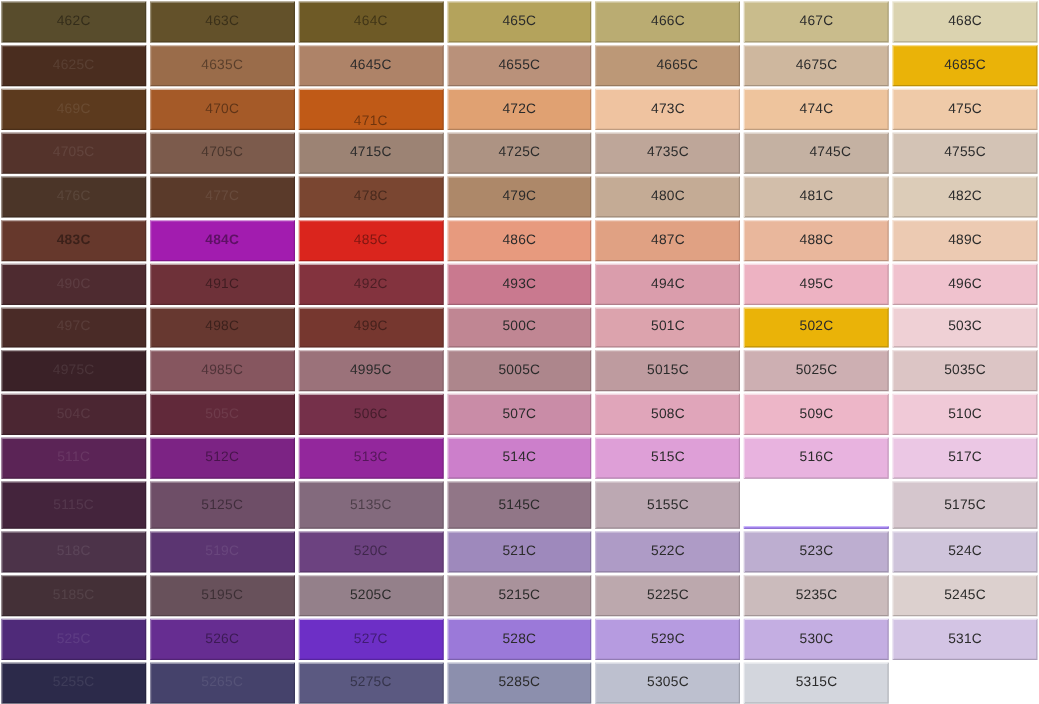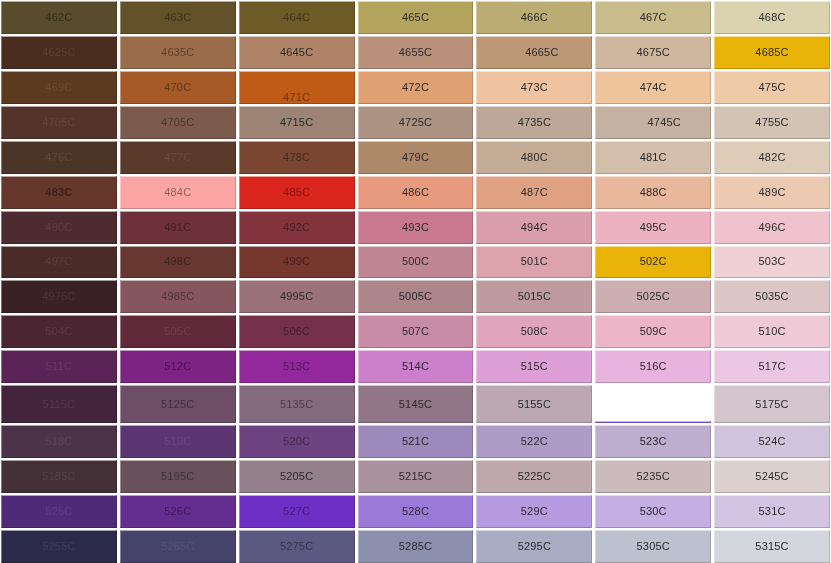--- a/index.html
+++ b/index.html
@@ -165,21 +165,21 @@
     </div>
     <div class="swatch light" style="background: rgb(210, 190, 170);">
       <span class="swatch-label">481C</span>
     </div>
     <div class="swatch light" style="background: rgb(220, 204, 184);">
       <span class="swatch-label">482C</span>
     </div>
     <div class="swatch dark" style="background: rgb(102, 56, 44); font-weight: bold;">
       <span class="swatch-label">483C</span>
     </div>
-    <div class="swatch dark" style="background: #fca5a5;">
+    <div class="swatch dark" style="background: #a21caf; font-weight: bold;">
       <span class="swatch-label">484C</span>
     </div>
     <div class="swatch dark" style="background: rgb(218, 37, 29);">
       <span class="swatch-label">485C</span>
     </div>
     <div class="swatch light" style="background: rgb(231, 154, 126);">
       <span class="swatch-label">486C</span>
     </div>
     <div class="swatch light" style="background: rgb(224, 161, 131);">
       <span class="swatch-label">487C</span>
@@ -384,22 +384,19 @@
     </div>
     <div class="swatch verydark" style="background: rgb(69, 66, 107);">
       <span class="swatch-label">5265C</span>
     </div>
     <div class="swatch dark" style="background: rgb(91, 89, 129);">
       <span class="swatch-label">5275C</span>
     </div>
     <div class="swatch light" style="background: rgb(140, 143, 173);">
       <span class="swatch-label">5285C</span>
     </div>
-    <div class="swatch light" style="background: rgb(169, 173, 195);">
-      <span class="swatch-label">5295C</span>
-    </div>
     <div class="swatch light" style="background: rgb(189, 192, 207);">
       <span class="swatch-label">5305C</span>
     </div>
     <div class="swatch light" style="background: rgb(211, 214, 221);">
       <span class="swatch-label">5315C</span>
     </div>
   </div>
 
 </body></html>

